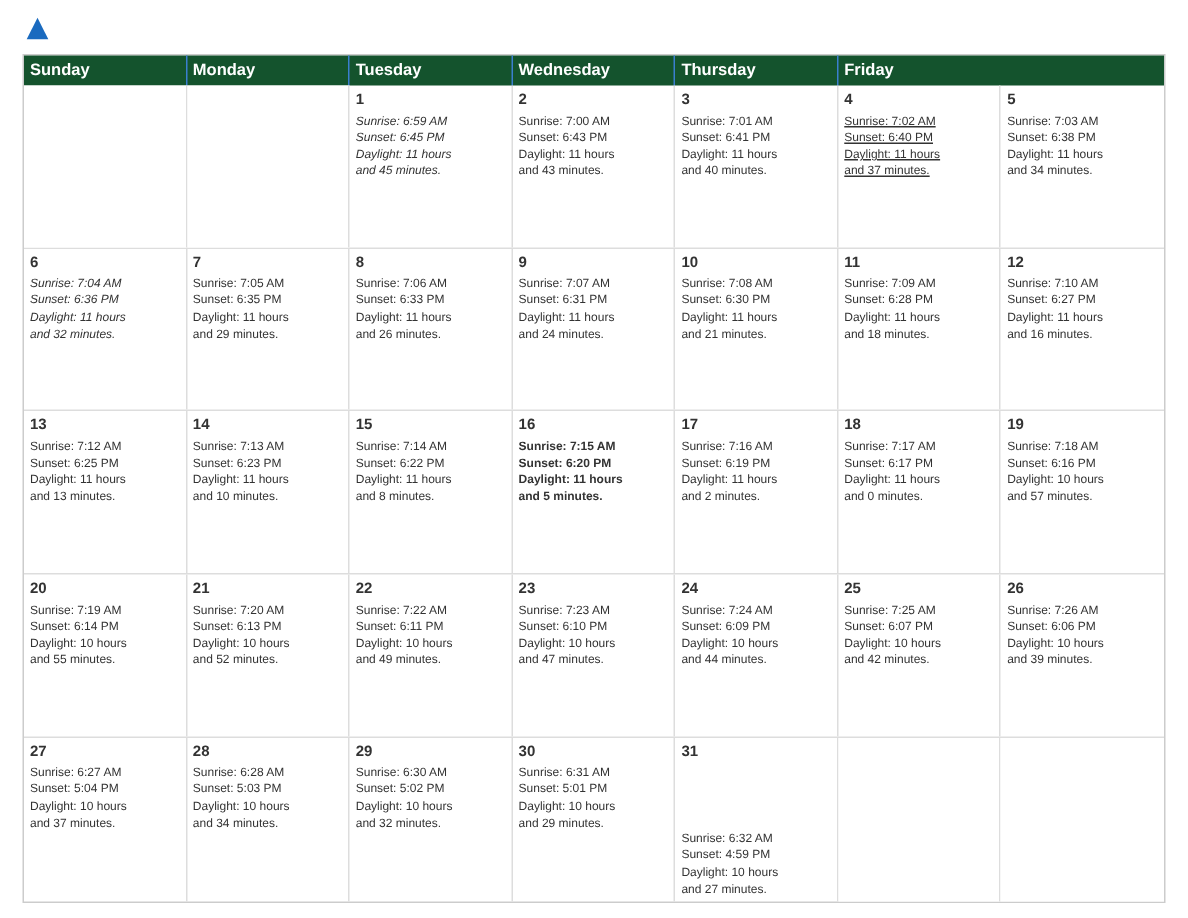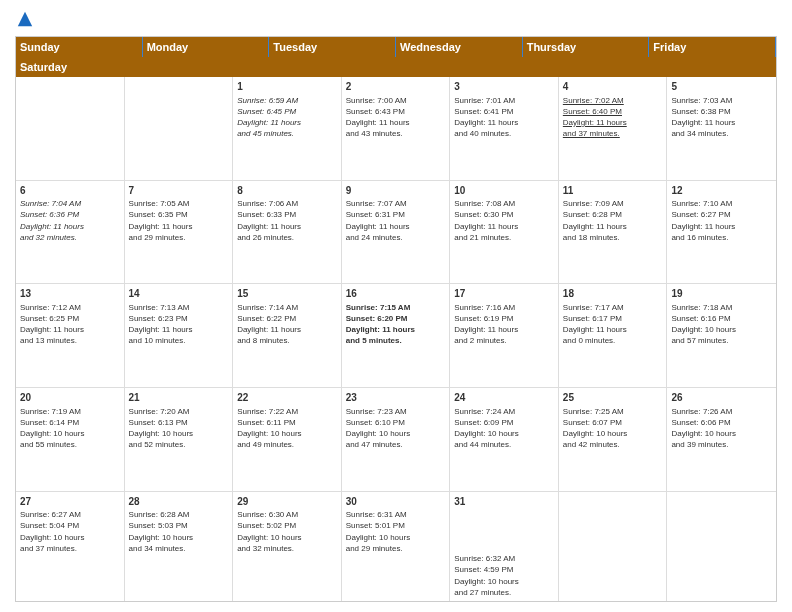--- a/index.html
+++ b/index.html
@@ -62,22 +62,22 @@
       color: #555;
     }
     .calendar {
       flex: 1;
       display: flex;
       flex-direction: column;
       border: 1px solid #ccc;
     }
     .cal-header {
       display: grid;
-      grid-template-columns: repeat(6, 1fr);
-      background: #a16207;
+      grid-template-columns: repeat(7, 1fr);
+      background: #14532d;
     }
     .cal-header-cell {
       color: #fff;
       font-size: 11px;
       font-weight: bold;
       padding: 4px 4px;
       text-align: left;
       border-right: 1px solid #3a7fcf;
     }
     .cal-header-cell:last-child { border-right: none; }
@@ -136,21 +136,20 @@
   </div>
 
   <div class="calendar">
     <div class="cal-header">
       <div class="cal-header-cell">Sunday</div>
       <div class="cal-header-cell">Monday</div>
       <div class="cal-header-cell">Tuesday</div>
       <div class="cal-header-cell">Wednesday</div>
       <div class="cal-header-cell">Thursday</div>
       <div class="cal-header-cell">Friday</div>
-      <div class="cal-header-cell">Saturday</div>
     </div>
     <div class="cal-body" id="cal-body">
     <div class="cal-row">
           <div class="cal-cell empty"></div>
           <div class="cal-cell empty"></div>
           <div class="cal-cell">
             <span class="day-num">1</span>
             <div class="cell-text" style="white-space: pre-line; font-style: italic;">Sunrise: 6:59 AM
 Sunset: 6:45 PM
 Daylight: 11 hours

